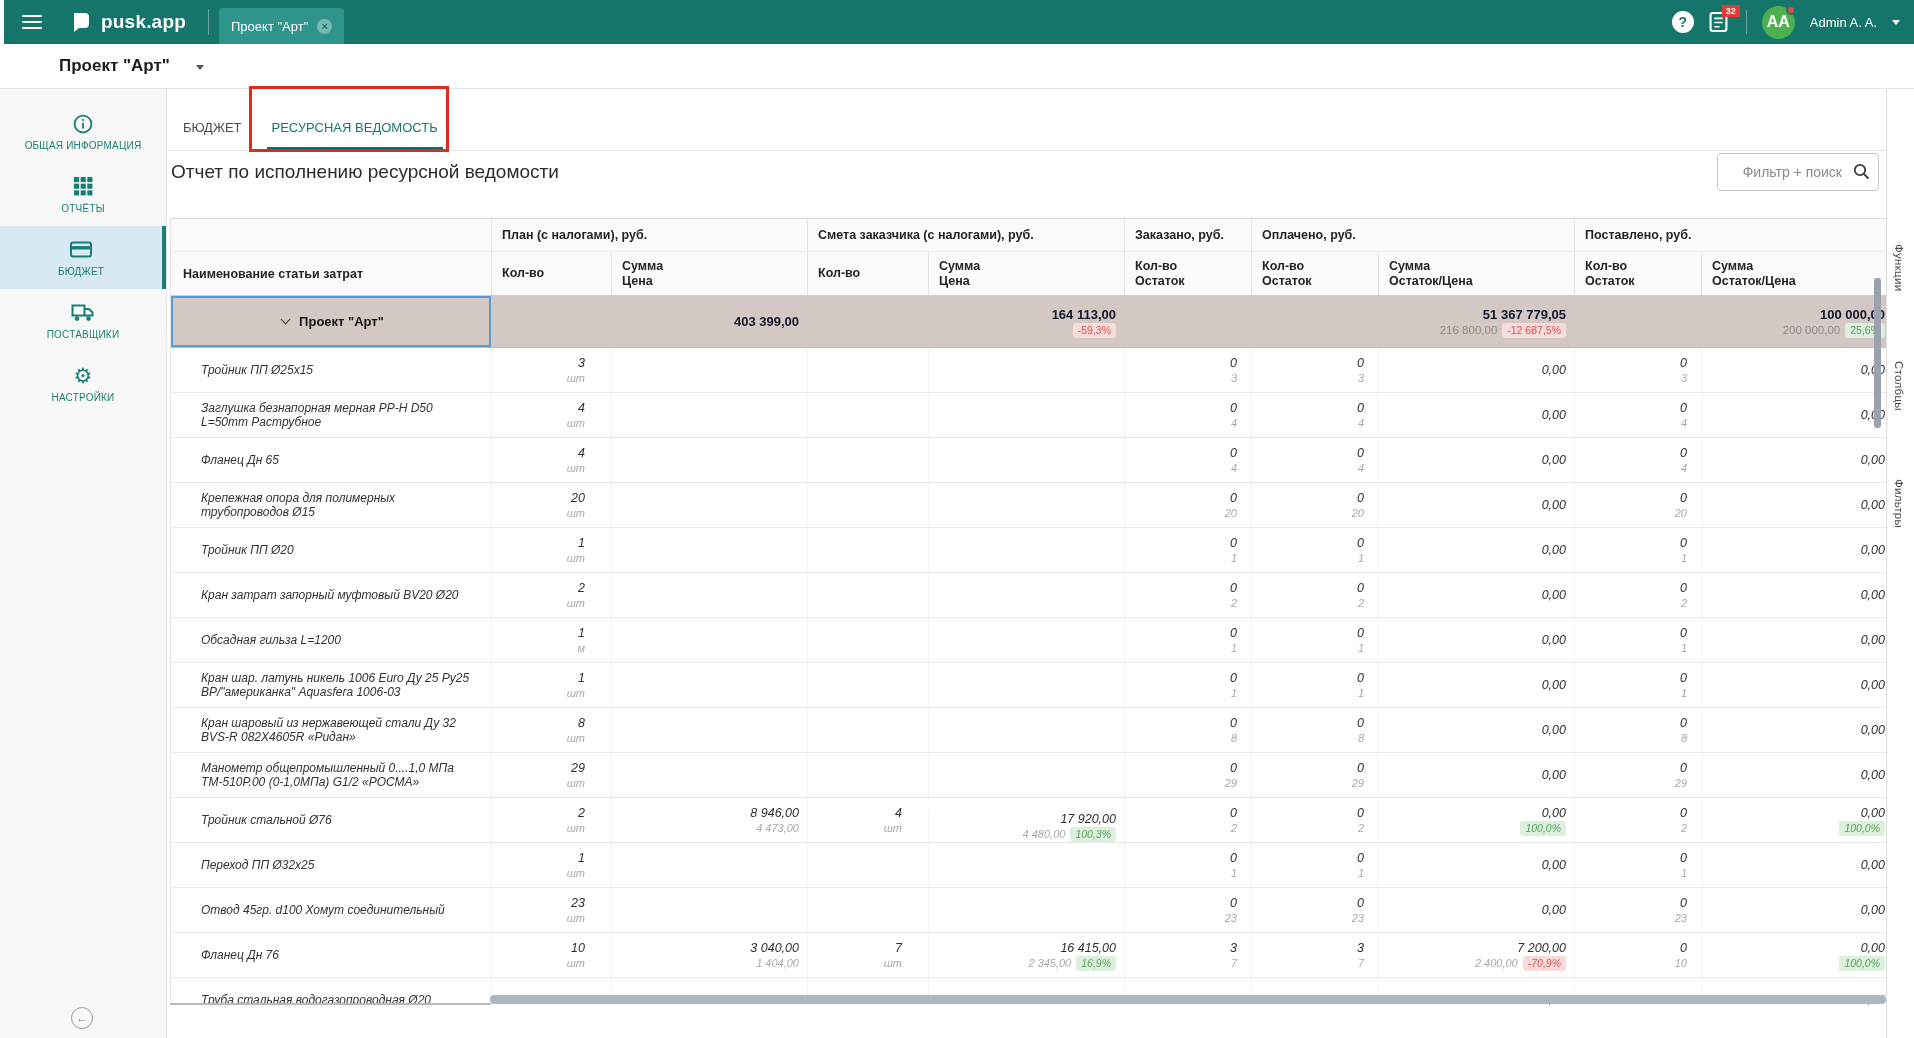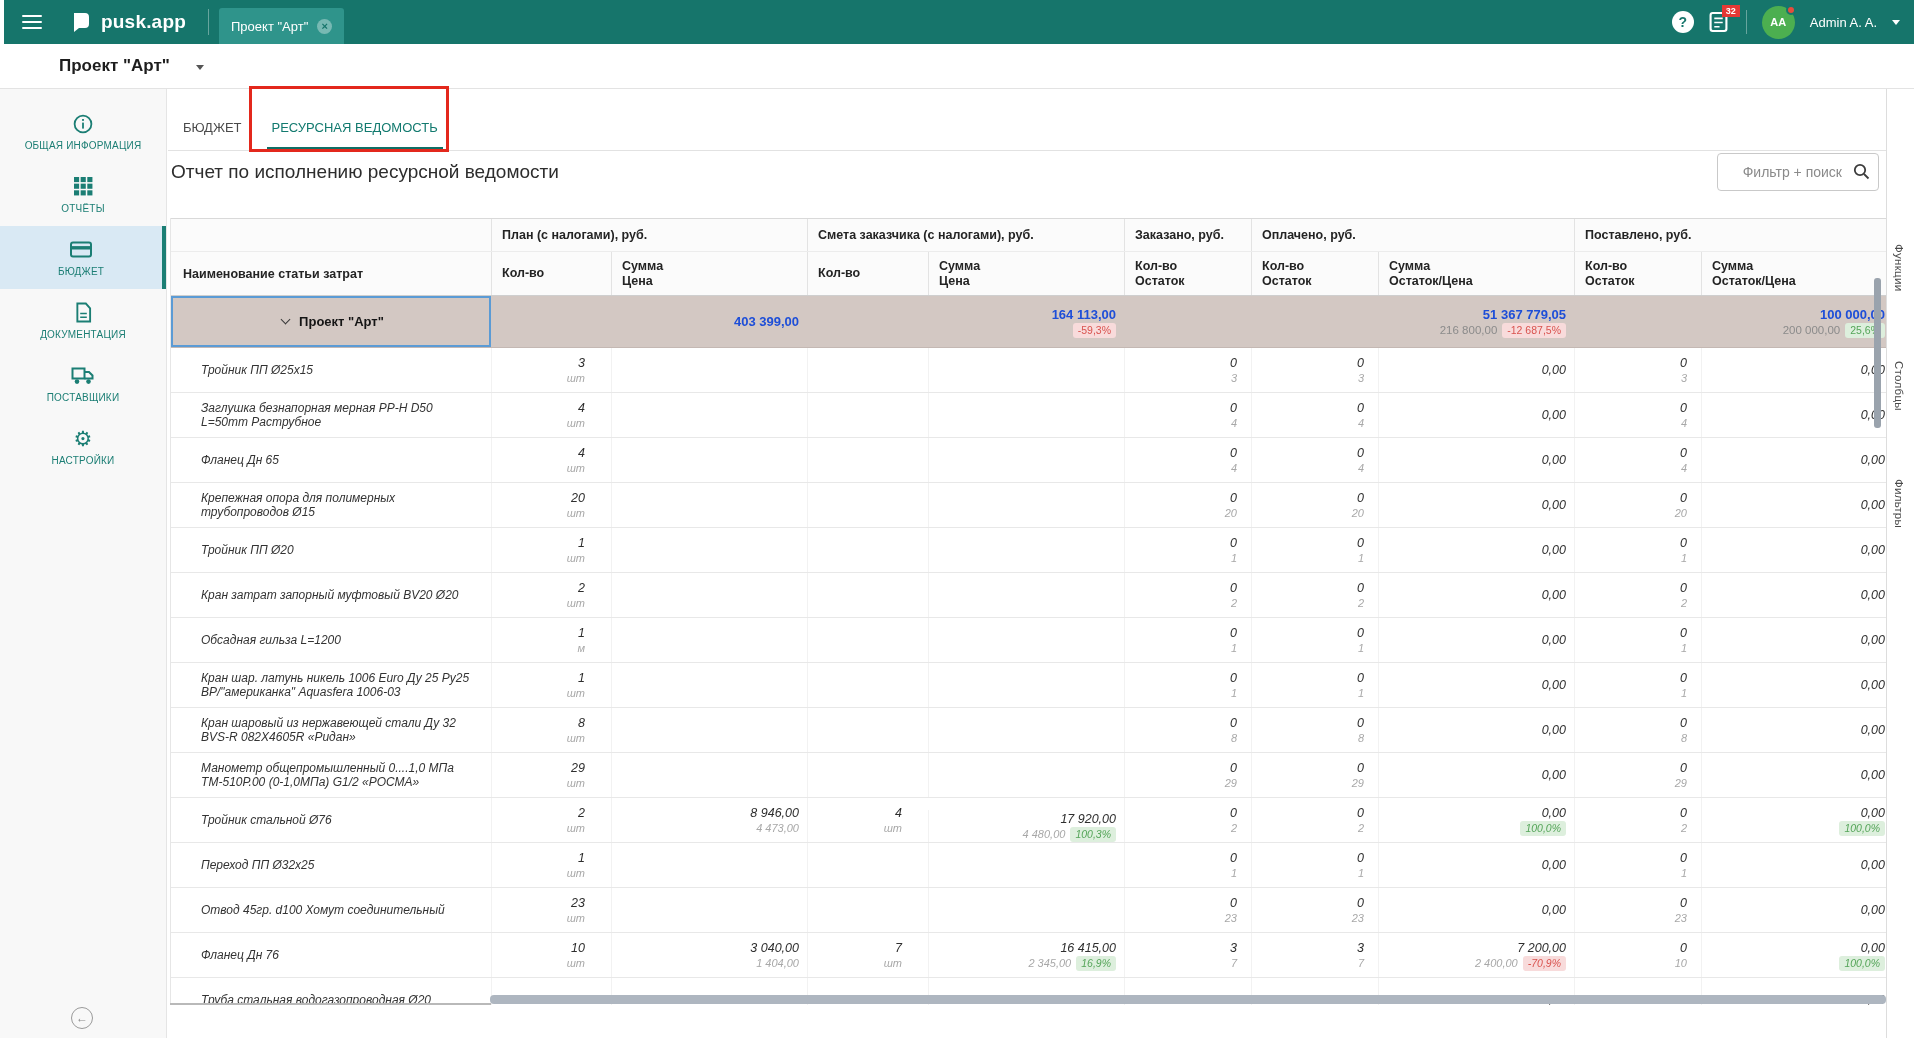--- a/index.html
+++ b/index.html
@@ -21,21 +21,21 @@
   .tb-tab .close{width:15px;height:15px;border-radius:50%;background:rgba(255,255,255,.35);
     color:#16756b;font-size:11px;line-height:14px;text-align:center;font-weight:700}
   .tb-right{margin-left:auto;display:flex;align-items:center;gap:15px;padding-right:18px}
   .help-btn{width:22px;height:22px;border-radius:50%;background:#fff;color:#16756b;
     font-weight:700;font-size:14px;display:flex;align-items:center;justify-content:center}
   .notif{position:relative;width:22px;height:22px}
   .notif-badge{position:absolute;top:-6px;right:-9px;background:#e53935;color:#fff;
     font-size:9px;font-weight:700;padding:1px 4px;border-radius:0;line-height:10px}
   .tb-divider2{width:1px;height:24px;background:rgba(255,255,255,.35)}
   .avatar{position:relative;width:33px;height:33px;border-radius:50%;background:#4caf50;
-    display:flex;align-items:center;justify-content:center;font-size:11px;font-weight:700}
+    display:flex;align-items:center;justify-content:center;font-size:16px;font-weight:700}
   .avatar .dot{position:absolute;top:-1px;right:-1px;width:10px;height:10px;border-radius:50%;
     background:#e74c3c;border:2px solid #16756b}
   .username{font-size:13px}
   .caret-w{width:0;height:0;border:4px solid transparent;border-top:5px solid #fff;margin-top:4px}
 
   
   .projectbar{position:absolute;top:44px;left:0;width:1914px;height:45px;background:#fff;
     border-bottom:1px solid #e3e3e3;display:flex;align-items:center;z-index:15}
   .proj-title{margin-left:59px;font-size:17px;font-weight:700;color:#1d1d1d}
   .caret-d{width:0;height:0;border:4.5px solid transparent;border-top:5.5px solid #555;margin:6px 0 0 26px}
@@ -93,21 +93,21 @@
   .cell.name{align-items:flex-start;padding:4px 8px 4px 30px}
   .nametext{font-size:12px;font-style:italic;color:#333;line-height:14px}
   .sumrow .cell.name{flex-direction:row;align-items:center;gap:10px;padding:0 8px 0 12px;
     border:2px solid #5b9bd5;background:#d3c8c3}
   .sumrow .nametext{font-style:normal;font-weight:700;font-size:13px;color:#151515}
   .chev{width:7px;height:7px;border-left:1.8px solid #3a3a3a;border-bottom:1.8px solid #3a3a3a;
     transform:rotate(-45deg);margin-top:-4px;flex:none}
   .v1{font-size:12.5px;font-style:italic;color:#2e2e2e;line-height:16px;white-space:nowrap}
   .v2{font-size:11px;font-style:italic;color:#a8a8a8;line-height:15px;display:flex;gap:5px;
     align-items:center;white-space:nowrap}
-  .sumrow .v1{font-style:normal;font-weight:700;font-size:13px;color:#1d4ed8;line-height:17px}
+  .sumrow .v1{font-style:normal;font-weight:700;font-size:13px;color:#0f172a;line-height:17px}
   .sumrow .v2{font-style:normal;font-size:11.5px;color:#8b8b8b}
   .badge{font-size:10.5px;padding:1px 5px;border-radius:3px;line-height:13px}
   .badge.g{background:#ddefdd;color:#55a559}
   .badge.r{background:#f8dbdb;color:#d9534f}
   .pqty{padding-right:26px}
   .rqty{padding-right:14px}
   .psum{padding-right:8px}
   .clip .v1,.clip .v2{margin-right:-6px}
   .name-bottom-line{position:absolute;left:2px;top:914px;width:321px;height:2px;background:#b9b9b9;z-index:12}
 
@@ -201,29 +201,20 @@
       <div class="icn">
         <svg width="22" height="17" viewBox="0 0 22 16">
           <rect x="1" y="1" width="20" height="14" rx="2" fill="none" stroke="#1b7e74" stroke-width="2"></rect>
           <rect x="1" y="4.6" width="20" height="3.4" fill="#1b7e74"></rect>
         </svg>
       </div>
       <div class="lbl">БЮДЖЕТ</div>
     </div>
     <div class="side-item">
       <div class="icn">
-        <svg width="17" height="21" viewBox="0 0 18 22">
-          <path d="M2.5 1.5h9l4.5 5v14h-13.5z" fill="none" stroke="#1b7e74" stroke-width="2"></path>
-          <path d="M5.5 12h7M5.5 16h7" stroke="#1b7e74" stroke-width="1.6"></path>
-        </svg>
-      </div>
-      <div class="lbl">ДОКУМЕНТАЦИЯ</div>
-    </div>
-    <div class="side-item">
-      <div class="icn">
         <svg width="24" height="18" viewBox="0 0 24 18">
           <path d="M1.5 1.5h12v10h-12z" fill="none" stroke="#1b7e74" stroke-width="2"></path>
           <path d="M13.5 5h4.5l3.5 3.5v3h-8" fill="none" stroke="#1b7e74" stroke-width="2"></path>
           <circle cx="6" cy="14.6" r="2.3" fill="#1b7e74"></circle>
           <circle cx="17.5" cy="14.6" r="2.3" fill="#1b7e74"></circle>
         </svg>
       </div>
       <div class="lbl">ПОСТАВЩИКИ</div>
     </div>
     <div class="side-item">

